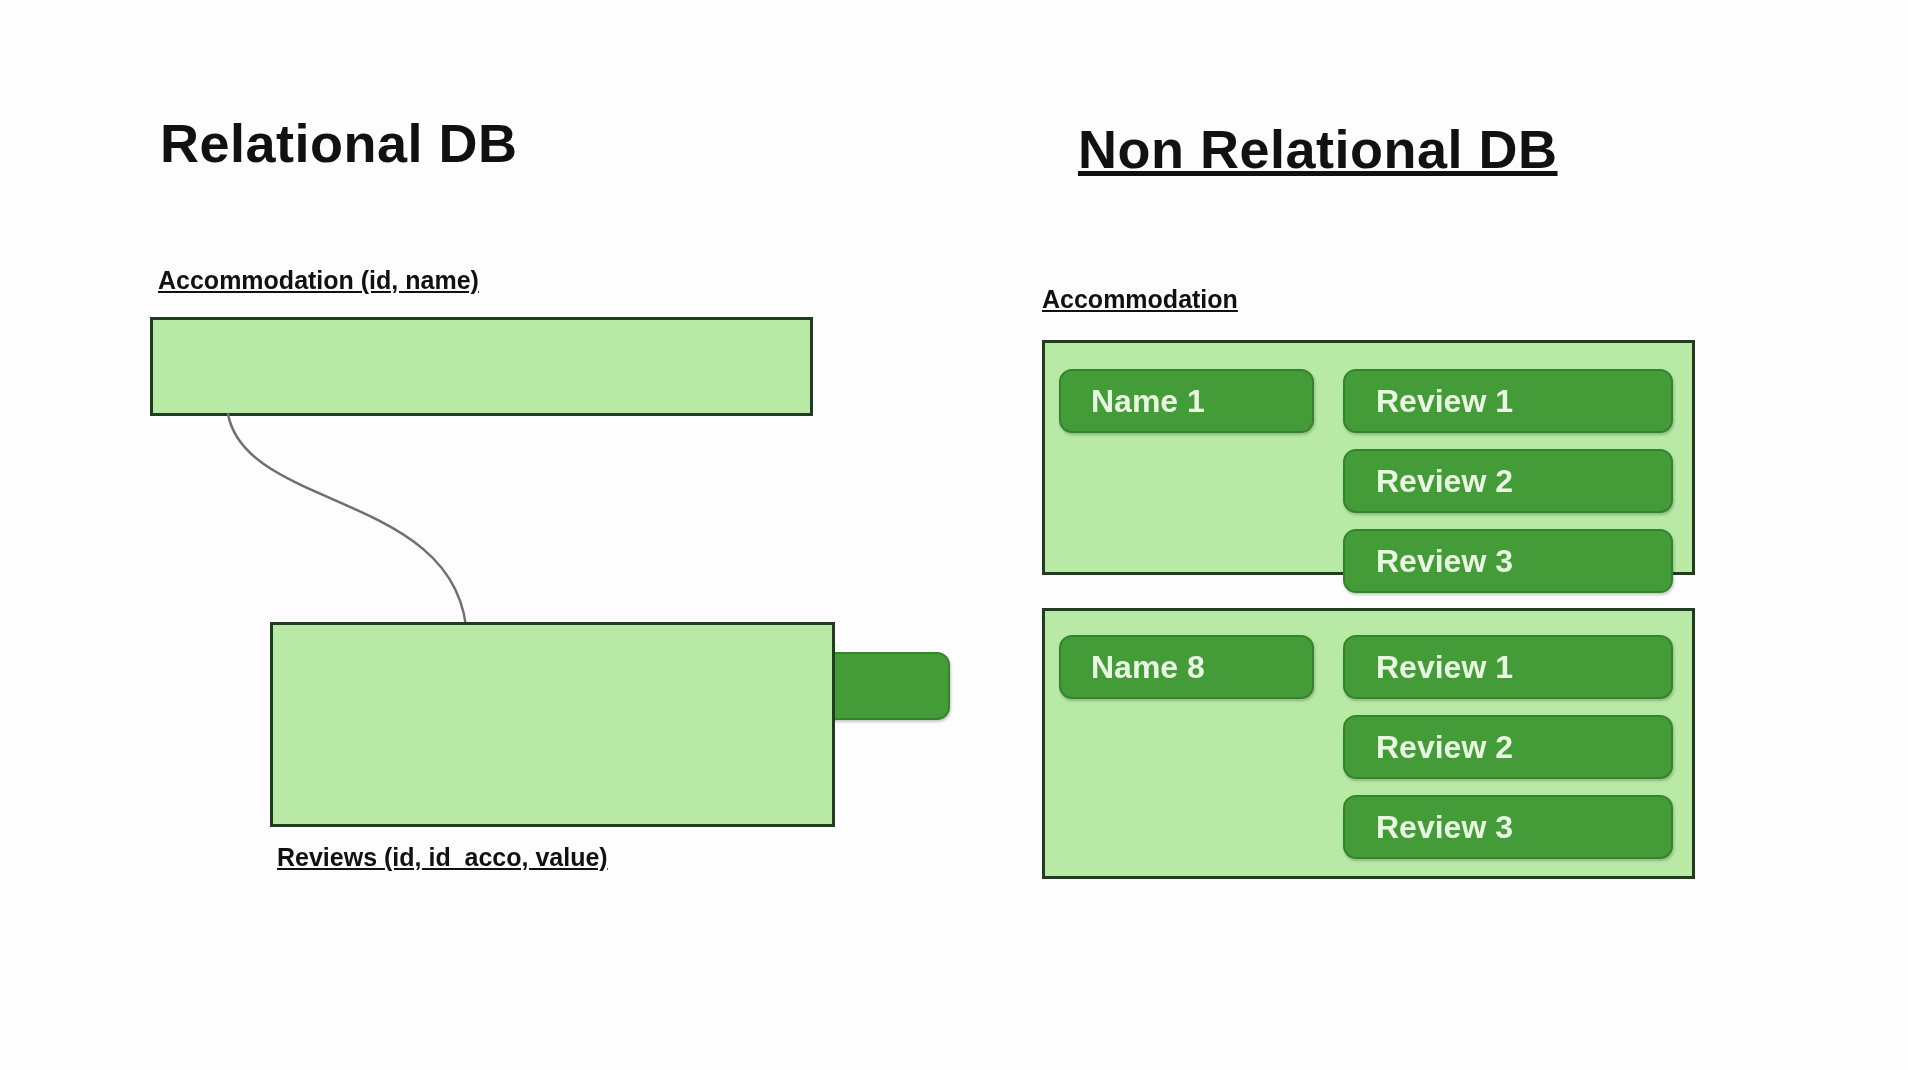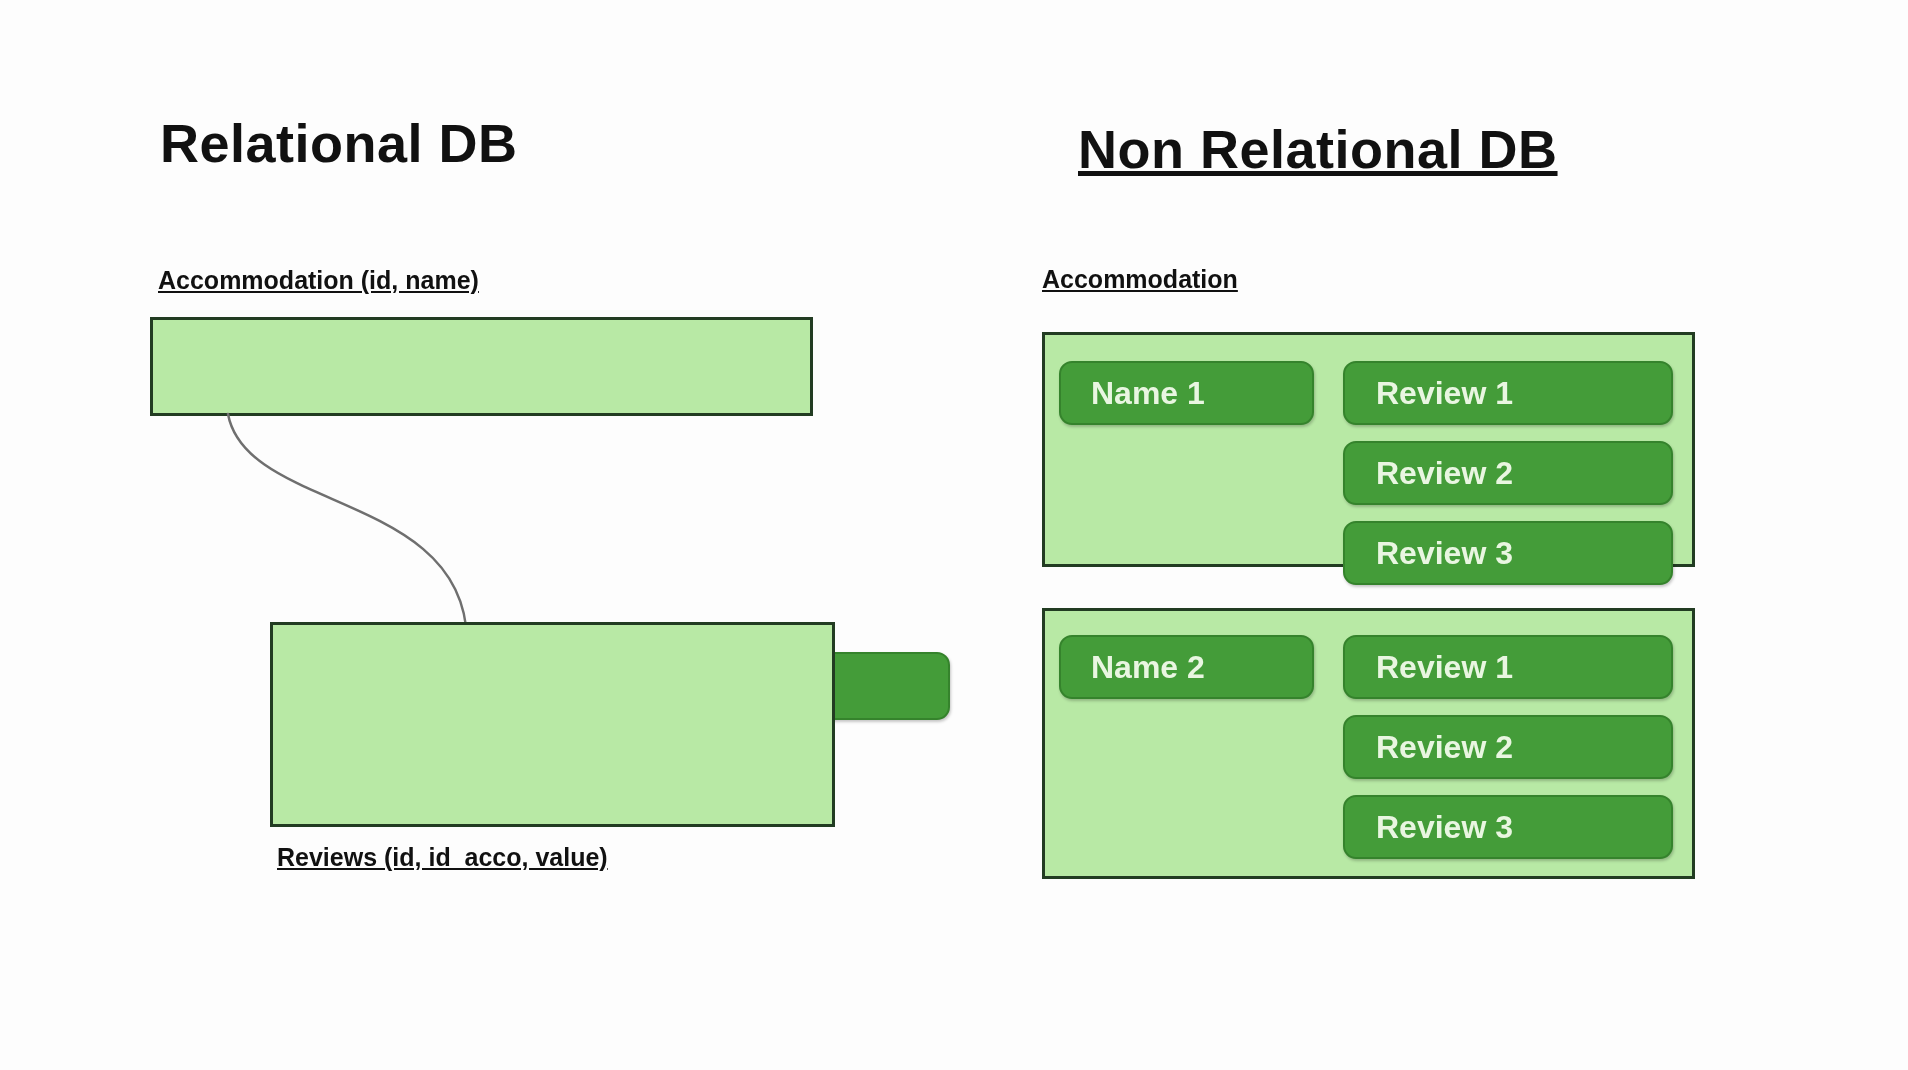--- a/index.html
+++ b/index.html
@@ -85,24 +85,24 @@
   .overlay{
     position:absolute;left:0;top:0;width:1908px;height:1070px;
     pointer-events:none;
   }
 
   
   .rev-box{left:270px;top:622px;width:565px;height:205px;}
 
   .label-acc-left{left:158px;top:266px;}
   .label-rev{left:277px;top:843px;}
-  .label-acc-right{left:1042px;top:265px;}
+  .label-acc-right{left:1042px;top:285px;}
 
   
-  .doc1{left:1042px;top:332px;width:653px;height:235px;border-width:3px;}
+  .doc1{left:1042px;top:340px;width:653px;height:235px;border-width:3px;}
   .doc2{left:1042px;top:608px;width:653px;height:271px;border-width:3px;}
   .doc .name-bar{left:14px;width:255px;height:64px;}
   .doc .review-bar{left:298px;width:330px;height:64px;padding-left:31px;}
   .doc1 .row-a{top:26px;}
   .doc1 .row-b{top:106px;}
   .doc1 .row-c{top:186px;}
   .doc2 .row-a{top:24px;}
   .doc2 .row-b{top:104px;}
   .doc2 .row-c{top:184px;}
   .doc .bar{position:absolute;}
@@ -141,19 +141,19 @@
   <div class="table-label label-acc-right">Accommodation</div>
 
   <div class="container doc doc1">
     <div class="bar lead name-bar row-a">Name 1</div>
     <div class="bar lead review-bar row-a">Review 1</div>
     <div class="bar lead review-bar row-b">Review 2</div>
     <div class="bar lead review-bar row-c">Review 3</div>
   </div>
 
   <div class="container doc doc2">
-    <div class="bar lead name-bar row-a">Name 2</div>
+    <div class="bar lead name-bar row-a">Name 8</div>
     <div class="bar lead review-bar row-a">Review 1</div>
     <div class="bar lead review-bar row-b">Review 2</div>
     <div class="bar lead review-bar row-c">Review 3</div>
   </div>
 
 </div>
 
 </body></html>

